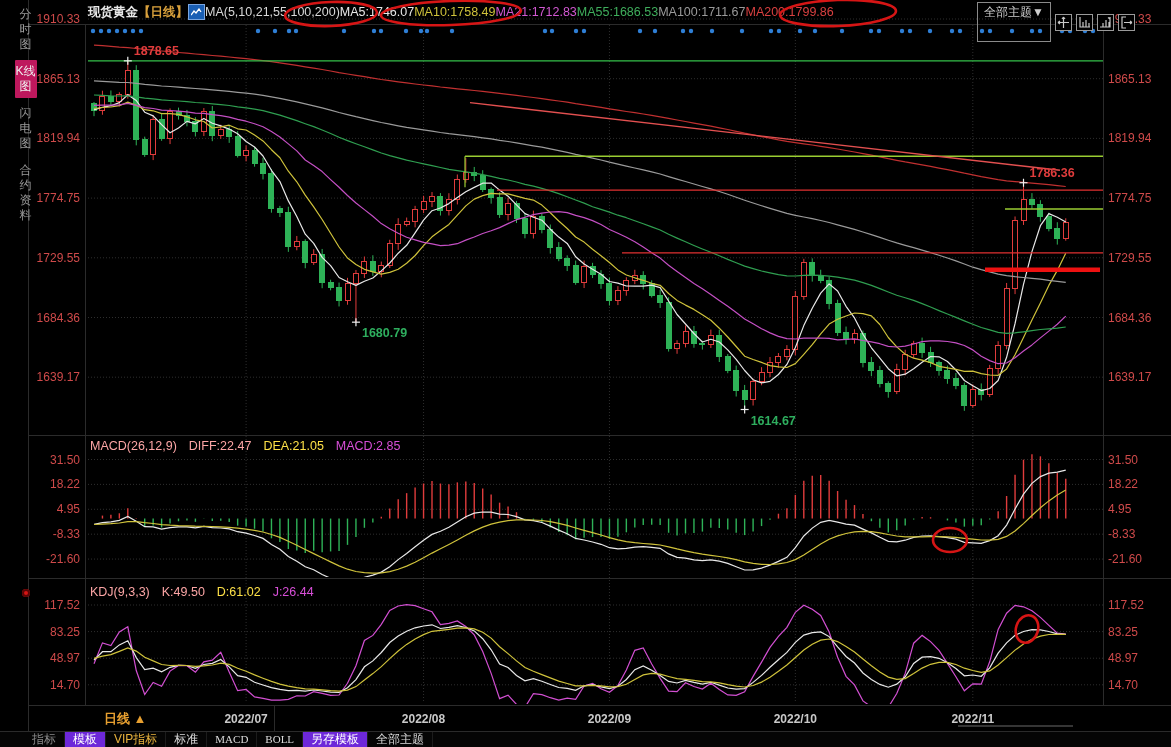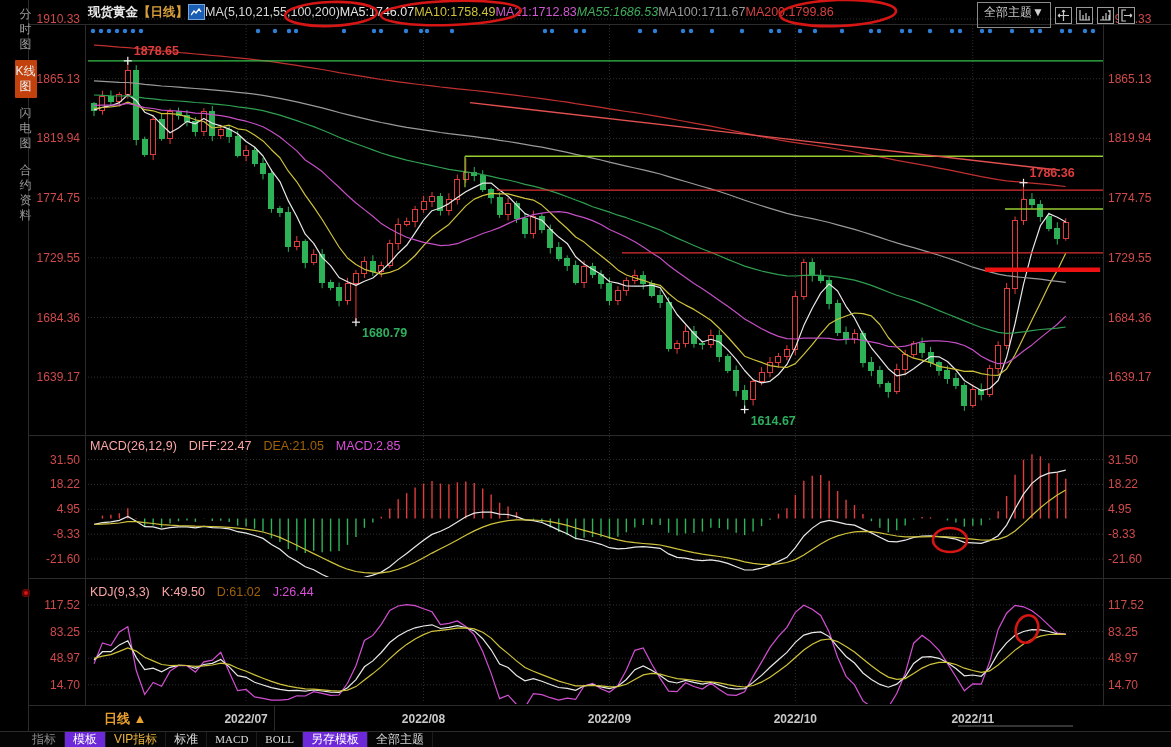--- a/index.html
+++ b/index.html
@@ -7,39 +7,39 @@
           font-family:"Liberation Sans","DejaVu Sans",sans-serif;-webkit-font-smoothing:antialiased;}
   svg.layer{position:absolute;left:0;top:0;}
   #marks-svg{pointer-events:none;z-index:6;}
   #chart-svg{z-index:1;}
 
   
   .sidebar{position:absolute;left:0;top:0;width:28px;height:731px;z-index:3;
            display:flex;flex-direction:column;align-items:center;padding-top:3px;box-sizing:border-box;}
   .side-tab{width:22px;text-align:center;font-size:12px;line-height:15px;color:#9a9a9a;
             word-break:break-all;padding:4px 0;margin-bottom:4px;cursor:pointer;border-radius:1px;margin-left:23px;}
-  .side-tab.sel{background:#c2410c;color:#f0f0f0;}
+  .side-tab.sel{background:#be185d;color:#f0f0f0;}
 
   
   .legend{position:absolute;left:88px;top:0;height:24px;display:flex;align-items:center;
           z-index:3;font-size:12.5px;white-space:nowrap;}
   .sym{color:#e8e8e8;font-weight:bold;}
   .per{color:#d8a03c;font-weight:bold;}
   .maset{color:#d8d8d8;}
   .ma-item{font-weight:normal;}
   .chart-ico{width:15px;height:14px;background:#1a5fb4;display:inline-flex;align-items:center;justify-content:center;border:1px solid #7aa6e0;}
 
   .topright{position:absolute;right:36px;top:2px;display:flex;align-items:center;gap:4px;z-index:3;}
-  .theme-btn{border:1px solid #8a8a8a;color:#d0d0d0;font-size:12px;padding:1px 6px 6px 6px;cursor:pointer;}
+  .theme-btn{border:1px solid #8a8a8a;color:#d0d0d0;font-size:12px;padding:1px 6px 20px 6px;cursor:pointer;}
   .win-ico{width:17px;height:17px;border:1px solid #9a9a9a;box-sizing:border-box;display:flex;
            align-items:center;justify-content:center;cursor:pointer;background:#000;}
 
   
   .pane-h{position:absolute;left:90px;display:flex;gap:12px;font-size:12.5px;z-index:3;white-space:nowrap;}
-  .pane-h .w{color:#fca5a5;} .pane-h .y{color:#a16207;} .pane-h .m{color:#d84fd8;}
+  .pane-h .w{color:#fca5a5;} .pane-h .y{color:#fde047;} .pane-h .m{color:#d84fd8;}
 
   
   .xrow{position:absolute;left:0;top:706px;width:1171px;height:25px;z-index:3;padding-left:24px;}
   .period-cell{position:absolute;left:86px;top:0;width:189px;height:25px;border-right:1px solid #2a2a2a;
                color:#e8a030;font-weight:bold;font-size:13px;line-height:25px;padding-left:18px;
                box-sizing:border-box;cursor:pointer;}
 
   
   .tabbar{position:absolute;left:0;top:732px;width:1171px;height:15px;background:#050505;z-index:3;
           display:flex;align-items:stretch;padding-left:24px;font-size:12px;line-height:15px;}
@@ -585,21 +585,21 @@
     <span class="per">【日线】</span>
     <span class="chart-ico">
       <svg width="11" height="9" viewBox="0 0 11 9">
           <polyline points="0,7 3,3 5,5 8,1 10,4" fill="none" stroke="#fff" stroke-width="1.3"></polyline>
         </svg>
     </span>
     <span class="maset">MA(5,10,21,55,100,200)</span>
     <span class="ma-item" style="color: rgb(232, 232, 232);">MA5:1746.07</span>
     <span class="ma-item" style="color: rgb(207, 194, 59);">MA10:1758.49</span>
     <span class="ma-item" style="color: rgb(210, 88, 210);">MA21:1712.83</span>
-    <span class="ma-item" style="color: rgb(63, 174, 92); font-style: italic;">MA55:1686.53</span>
+    <span class="ma-item" style="color: rgb(63, 174, 92);">MA55:1686.53</span>
     <span class="ma-item" style="color: rgb(154, 154, 154);">MA100:1711.67</span>
     <span class="ma-item" style="color: rgb(216, 64, 64);">MA200:1799.86</span>
   </div>
 
   <div class="topright">
     <div class="theme-btn">全部主题▼</div>
     <div class="win-ico">
       <svg width="13" height="13" viewBox="0 0 13 13" stroke="#c8c8c8" stroke-width="1.2" fill="none">
         <path d="M6.5 1 V12 M1 6.5 H12 M6.5 1 L5 3 M6.5 1 L8 3 M1 6.5 L3 5 M1 6.5 L3 8"></path>
       </svg>

